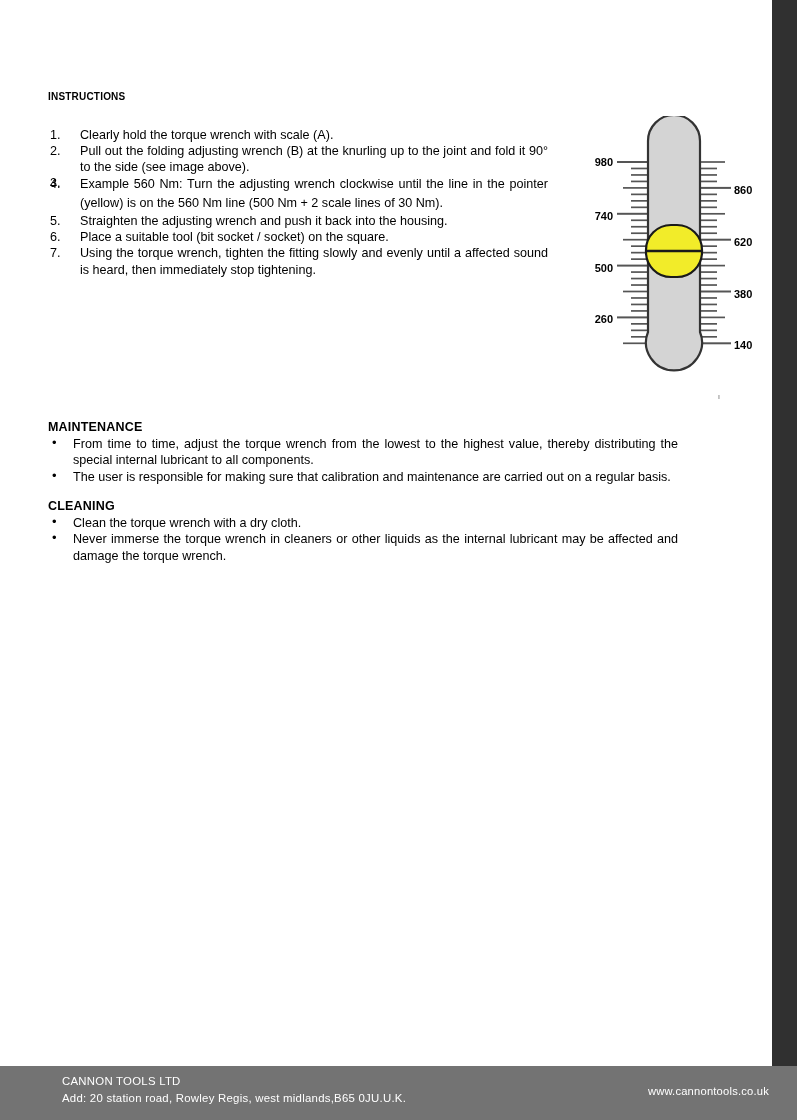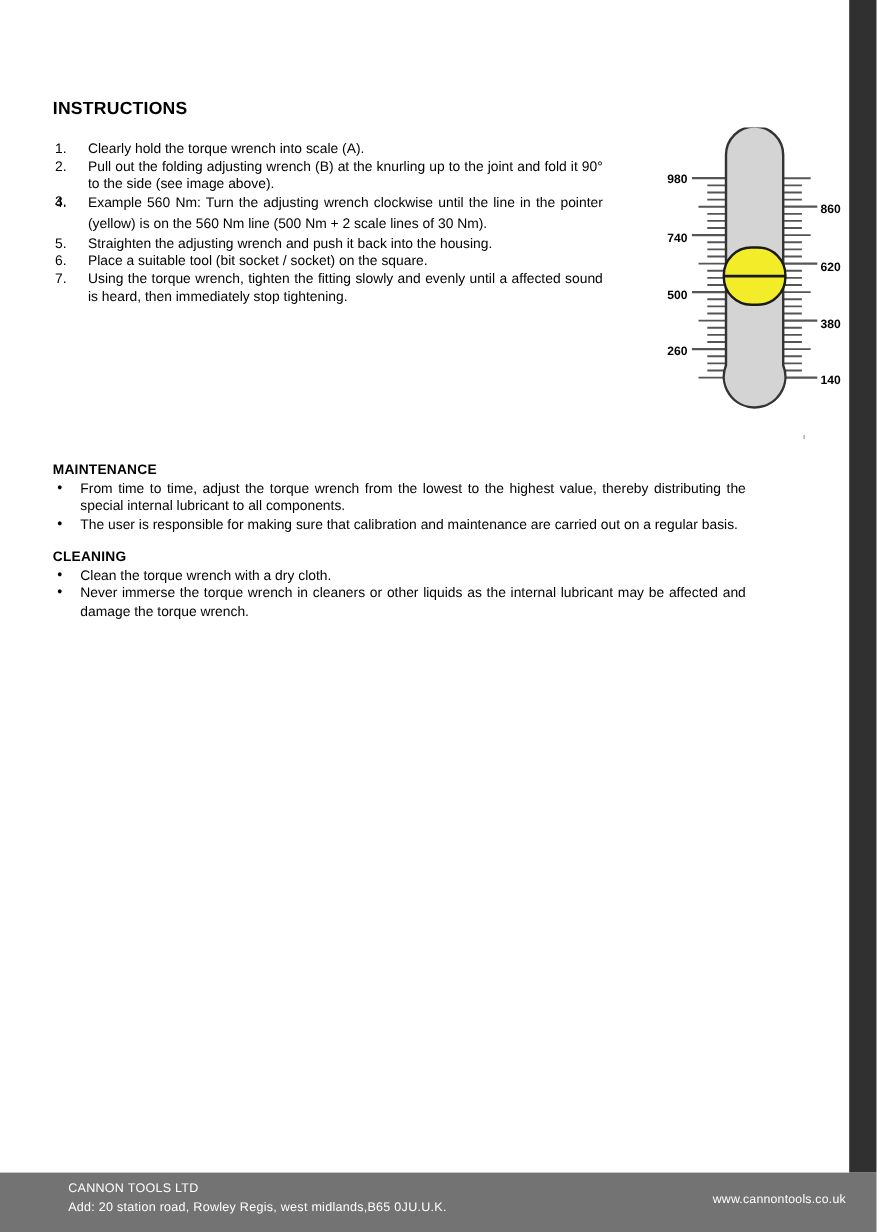--- a/index.html
+++ b/index.html
@@ -19,21 +19,21 @@
   }
   #page-inner{position:absolute;left:0;top:0;width:772px;height:1066px;background:#fff;}
 
   
   .sec-head{
     font-weight:bold;font-size:12.5px;letter-spacing:.2px;
   }
 
   
   #instructions-section{position:absolute;left:48px;top:91px;width:500px;}
-  #instructions-heading{font-weight:bold;font-size:16px;}
+  #instructions-heading{font-weight:bold;font-size:10px;}
   #instructions-list{
     margin:0;padding:0;list-style:none;
     position:absolute;left:0px;top:36px;width:500px;
   }
   #instructions-list li{
     position:relative;padding-left:32px;margin-bottom:0px;
     font-size:12.6px;line-height:16.1px;
     text-align:justify;text-justify:inter-word;
   }
   #instructions-list li .num{
@@ -49,21 +49,21 @@
     position:relative;padding-left:25px;
     font-size:12.6px;line-height:16.3px;
     text-align:justify;text-justify:inter-word;
   }
   ul.bullets li .bullet{
     position:absolute;left:4px;top:-1px;font-size:13px;line-height:16.3px;
   }
   ul.bullets li:last-child{text-align:justify;}
 
   
-  #scale-diagram{position:absolute;left:557px;top:100px;width:185px;height:290px;}
+  #scale-diagram{position:absolute;left:545px;top:100px;width:185px;height:290px;}
   #scale-diagram svg{display:block;}
 
   
   #footer{
     position:absolute;left:0;bottom:0;width:797px;height:54px;
     background:#737373;
   }
   #footer-company{
     position:absolute;left:62px;top:9px;
     font-size:11.4px;color:#ffffff;letter-spacing:.25px;
@@ -79,21 +79,21 @@
 </style>
 </head>
 <body>
 
 <div id="page-inner"></div>
 <div id="right-edge-bar"></div>
 
 <section id="instructions-section">
   <div id="instructions-heading" class="sec-head">INSTRUCTIONS</div>
   <ol id="instructions-list">
-      <li><span class="num">1.</span><span>Clearly hold the torque wrench into scale (A).</span></li>
+      <li><span class="num">1.</span><span>Clearly hold the torque wrench with scale (A).</span></li>
       <li><span class="num">2.</span><span>Pull out the folding adjusting wrench (B) at the knurling up to the joint and fold it 90° to the side (see image above).</span></li>
       <li><span class="num">3.</span></li>
       <li class="tall"><span class="num">4.</span><span>Example 560 Nm: Turn the adjusting wrench clockwise until the line in the pointer (yellow) is on the 560 Nm line (500 Nm + 2 scale lines of 30 Nm).</span></li>
       <li><span class="num">5.</span><span>Straighten the adjusting wrench and push it back into the housing.</span></li>
       <li><span class="num">6.</span><span>Place a suitable tool (bit socket / socket) on the square.</span></li>
       <li><span class="num">7.</span><span>Using the torque wrench, tighten the fitting slowly and evenly until a affected sound is heard, then immediately stop tightening.</span></li>
     </ol>
 </section>
 
 <figure id="scale-diagram">

